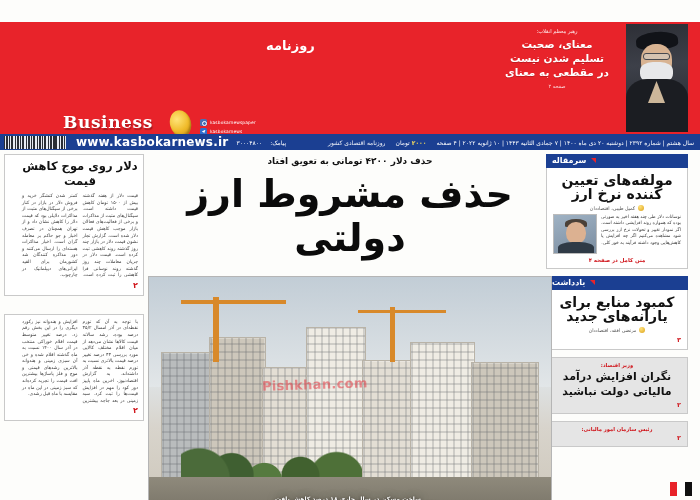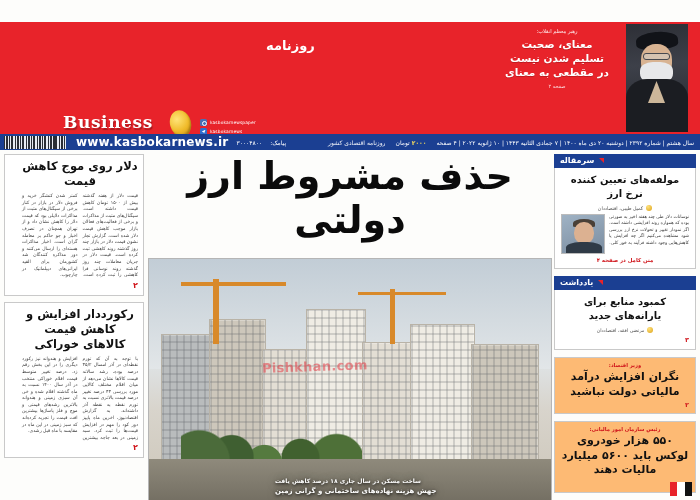--- a/index.html
+++ b/index.html
@@ -183,38 +183,38 @@
   
   .content {
     position: absolute;
     left: 0; top: 152px;
     width: 700px; height: 348px;
     padding: 4px 4px 2px 4px;
   }
 
   
   .col-right {
-    position: absolute; right: 4px; top: 2px;
+    position: absolute; right: 12px; top: 2px;
     width: 142px; height: 344px;
   }
   .col-left {
     position: absolute; left: 4px; top: 2px;
     width: 140px; height: 344px;
   }
   .col-main {
     position: absolute; left: 148px; top: 2px;
     width: 404px; height: 344px;
   }
 
   
   .brief {
     border: 1px solid #c9c9c9;
     background: #ffffff;
     padding: 4px 5px 5px 17px;
-    margin-bottom: 6px;
+    margin-bottom: 18px;
     position: relative;
   }
   .brief-title {
     text-align: center;
     font-weight: bold;
     font-size: 11.5px;
     line-height: 15px;
     color: #111111;
     margin-bottom: 4px;
   }
@@ -254,21 +254,21 @@
   .card {
     border: 1px solid #c9c9c9;
     border-top: none;
     background: #ffffff;
     padding: 5px 6px 5px 6px;
     margin-bottom: 7px;
   }
   .card-title {
     text-align: center;
     font-weight: bold;
-    font-size: 10px;
+    font-size: 14px;
     line-height: 14px;
     color: #111111;
   }
   .byline {
     display: flex; align-items: center; justify-content: center;
     gap: 3px; margin: 4px 0 3px 0;
     font-size: 4.8px; color: #555;
   }
   .byline-dot {
     width: 6px; height: 6px; border-radius: 50%;
@@ -299,21 +299,21 @@
     position: absolute; left: 4px; top: 27px;
     width: 36px; height: 14px; background: #2f3a46; border-radius: 40% 40% 0 0;
   }
   .card-more {
     color: #d0161c; font-size: 5.4px; font-weight: bold;
     text-align: center; margin-top: 3px;
   }
 
   .lead-card {
     border: 1px solid #c9c9c9;
-    background: #fdba74;
+    background: #e5e5e5;
     padding: 4px 6px 4px 6px;
     margin-bottom: 7px;
   }
   .lead-kicker {
     color: #d0161c; font-size: 5.2px; font-weight: bold;
     text-align: center; margin-bottom: 2px;
   }
   .lead-title {
     text-align: center; font-weight: bold;
     font-size: 11px; line-height: 14.5px; color: #111;
@@ -485,26 +485,26 @@
       </div>
 
       <div class="lead-card">
         <div class="lead-kicker">وزیر اقتصاد:</div>
         <div class="lead-title">نگران افزایش درآمد مالیاتی دولت نباشید</div>
         <div class="lead-page">۲</div>
       </div>
 
       <div class="lead-card">
         <div class="lead-kicker">رئیس سازمان امور مالیاتی:</div>
-        <div class="lead-title">۵۵۰ هزار خودروی لوکس باید ۵۶۰۰ میلیارد مالیات دهند</div>
         <div class="lead-page">۲</div>
       </div>
     </div>
 
     <div class="col-main">
+      <div class="main-kicker">حذف دلار ۴۲۰۰ تومانی به تعویق افتاد</div>
       <div class="main-headline">حذف مشروط ارز دولتی</div>
 
       <div class="photo">
         <div class="sky"></div>
 
         <div class="ph-b gy" style="left:3%;top:30%;width:13%;height:52%">
             <div class="win"></div>
           </div>
         <div class="ph-b dk" style="left:15%;top:24%;width:14%;height:58%">
             <div class="win"></div>
@@ -543,21 +543,20 @@
 
     </div>
 
     <div class="col-left">
       <div class="brief">
         <div class="brief-title">دلار روی موج کاهش قیمت</div>
         <div class="brief-body">قیمت دلار از هفته گذشته بیش از ۱۵۰۰ تومان کاهش قیمت داشته است. سیگنال‌های مثبت از مذاکرات و برخی از فعالیت‌های فعالان بازار موجب کاهش قیمت دلار شده است. گزارش تجار نشون قیمت دلار در بازار چند روز گذشته روند کاهشی ثبت کرده است. قیمت دلار در جریان معاملات چند روز گذشته روند نوسانی فرا کاهشی را ثبت کرده است. کمتر شدن کنشگر خرید و فروش دلار در بازار در کنار برخی از سیگنال‌های مثبت از مذاکرات دلایلی بود که قیمت دلار را کاهش نشان داد و از تهران همچنان در تصرف اخبار و جو حاکم بر معامله گران است. اخبار مذاکرات هسته‌ای را ارسال می‌کنند و دور مذاکره کنندگان شد کشورمان برای القید ایرانی‌های دیپلماتیک در چارچوب.</div>
         <div class="pagenum">۲</div>
       </div>
       <div class="brief">
-        <div class="brief-title">رکورددار افزایش و کاهش قیمت کالاهای خوراکی</div>
         <div class="brief-body">با توجه به آن که تورم نقطه‌ای در آذر امسال ۳۵/۲ درصد بوده، رشد سالانه قیمت کالاها نشان می‌دهد از میان اقلام مختلف کالایی مورد بررسی ۴۳ درصد تغییر درصد قیمت بالاتری نسبت به تورم نقطه به نقطه آذر داشته‌اند. به گزارش اقتصادنیوز، اخرین ماه پاییز دور کود را مهم در افزایش قیمت‌ها را ثبت کرد. سبد زمینی در بعد جاجه بیشترین افزایش و هندوانه نیز رکورد دیگری را در این بخش رقم زد. درصد تغییر متوسط قیمت اقلام خوراکی منتخب در آذر سال ۱۴۰۰ نسبت به ماه گذشته اقلام شده و خی آن سبزی زمینی و هندوانه بالاترین رشدهای قیمتی و موج و فلز پاساژها بیشترین افت قیمت را تجربه کرده‌اند که سبز زمینی در این ماه در مقایسه با ماه قبل رشدی.</div>
         <div class="pagenum">۲</div>
       </div>
     </div>
 
   </div>
 
   <div class="flag-mark"></div>
 </div>
 

